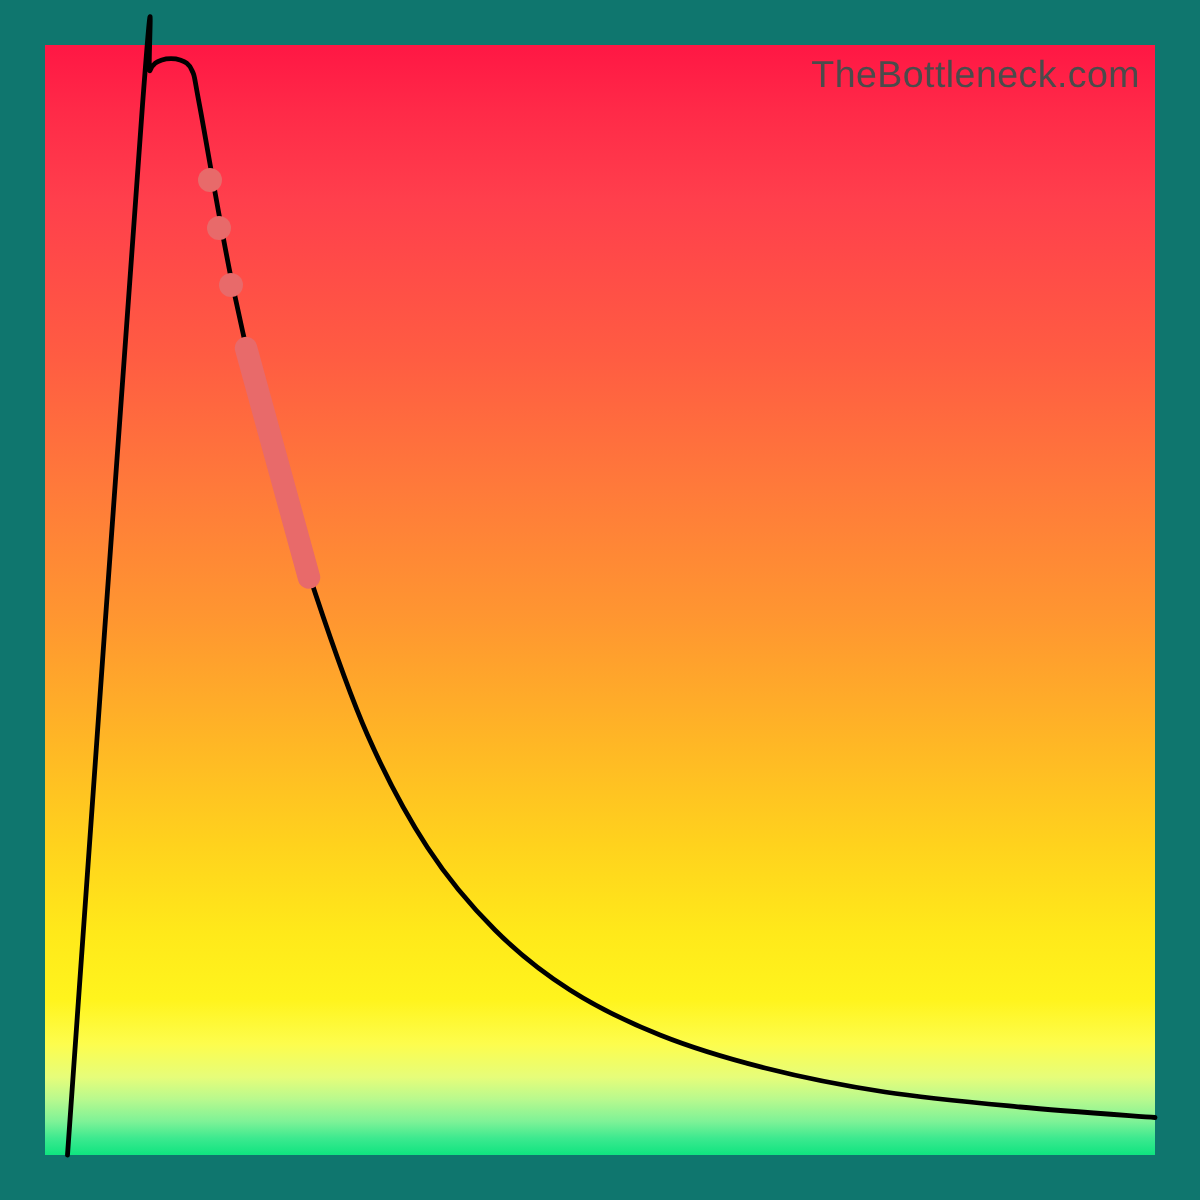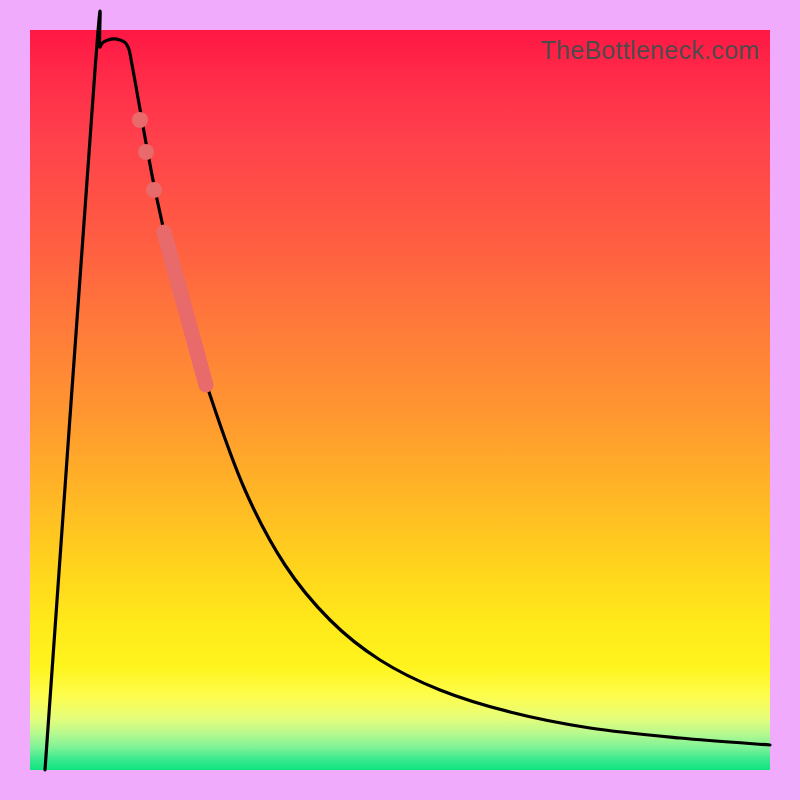--- a/index.html
+++ b/index.html
@@ -8,21 +8,21 @@
     width: 800px;
     height: 800px;
     overflow: hidden;
     background: #000;
     font-family: Arial, Helvetica, sans-serif;
   }
   .frame {
     position: relative;
     width: 800px;
     height: 800px;
-    background: #f0abfc;
+    background: #0f766e;
   }
   .plot-area {
     position: absolute;
     left: 30px;
     top: 30px;
     width: 740px;
     height: 740px;
     
     background: linear-gradient(
       to bottom,

